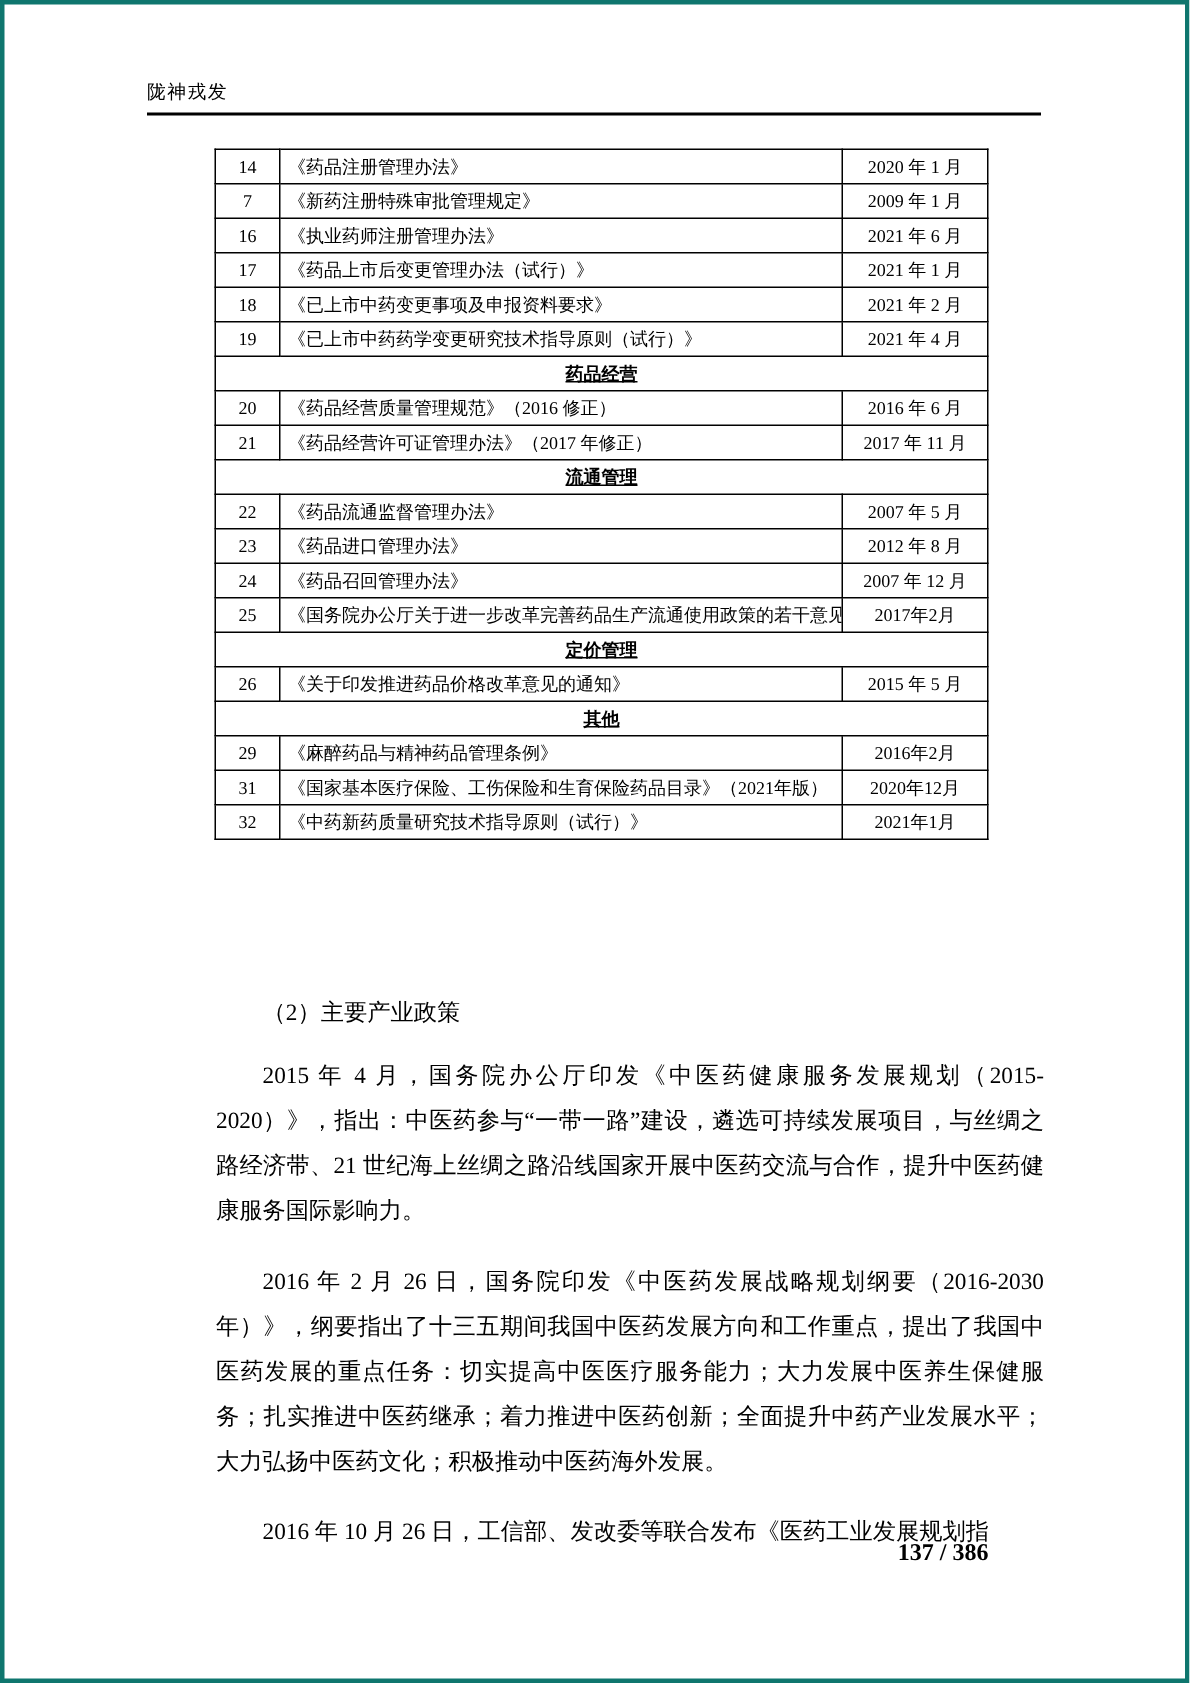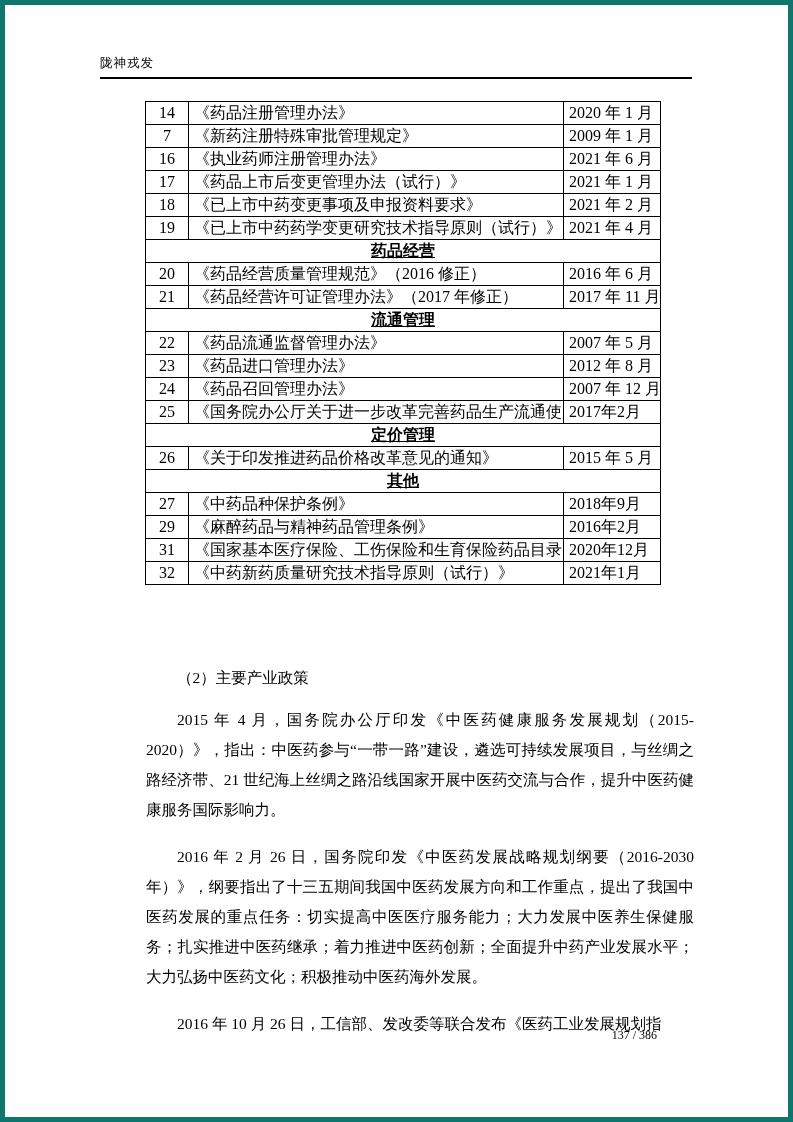--- a/index.html
+++ b/index.html
@@ -2,21 +2,21 @@
 <html><head>
 <meta charset="utf-8">
 <style>
   html, body { margin: 0; padding: 0; background: #ffffff; }
   .page {
     position: relative;
     width: 793px;
     height: 1122px;
     background: #ffffff;
     box-sizing: border-box;
-    border: 5px solid #0f766e;
+    border: 3px solid #0f766e;
     font-family: "Liberation Serif", "DejaVu Serif", serif;
     color: #000000;
     overflow: hidden;
   }
   
   .hdr {
     position: absolute;
     top: 50px; left: 95px; right: 96px;
     display: flex;
     justify-content: space-between;
@@ -34,33 +34,33 @@
     height: 0;
   }
   
   table.regs {
     position: absolute;
     top: 96px;
     left: 140px;
     width: 516px;
     border-collapse: collapse;
     table-layout: fixed;
-    font-size: 16px;
+    font-size: 12px;
   }
   table.regs td {
     border: 1px solid #000;
     height: 22px;
     padding: 0 5px;
     line-height: 14px;
     overflow: hidden;
     white-space: nowrap;
   }
   td.cell-no   { width: 32px; text-align: center; }
   td.cell-title{ text-align: left; }
-  td.cell-date { width: 86px; }
+  td.cell-date { width: 86px; text-align: center; }
   td.section-cell { text-align: center; font-weight: bold; text-decoration: underline; }
   
   .bodytext {
     position: absolute;
     top: 652px; left: 95px; right: 94px;
     font-size: 15.5px;
     line-height: 30px;
     text-align: justify;
     margin-left: 46px;
   }
@@ -70,22 +70,22 @@
   }
   .bodytext .para {
     text-indent: 2em;
     margin: 0 0 17px 0;
   }
   
   .footer-page {
     position: absolute;
     bottom: 74px;
     right: 131px;
-    font-size: 12px;
-    font-weight: normal;
+    font-size: 16px;
+    font-weight: bold;
     margin-left: 40px;
   }
 </style>
 </head>
 <body>
 
 <div class="page">
 
   <div class="hdr">
     <span class="hdr-left">陇神戎发</span>
@@ -163,25 +163,20 @@
         <tr>
           <td colspan="3" class="section-cell">定价管理</td>
         </tr>
         <tr>
           <td class="cell-no">26</td>
           <td class="cell-title">《关于印发推进药品价格改革意见的通知》</td>
           <td class="cell-date">2015 年 5 月</td>
         </tr>
         <tr>
           <td colspan="3" class="section-cell">其他</td>
-        </tr>
-        <tr>
-          <td class="cell-no">27</td>
-          <td class="cell-title">《中药品种保护条例》</td>
-          <td class="cell-date">2018年9月</td>
         </tr>
         <tr>
           <td class="cell-no">29</td>
           <td class="cell-title">《麻醉药品与精神药品管理条例》</td>
           <td class="cell-date">2016年2月</td>
         </tr>
         <tr>
           <td class="cell-no">31</td>
           <td class="cell-title">《国家基本医疗保险、工伤保险和生育保险药品目录》（2021年版）</td>
           <td class="cell-date">2020年12月</td>

